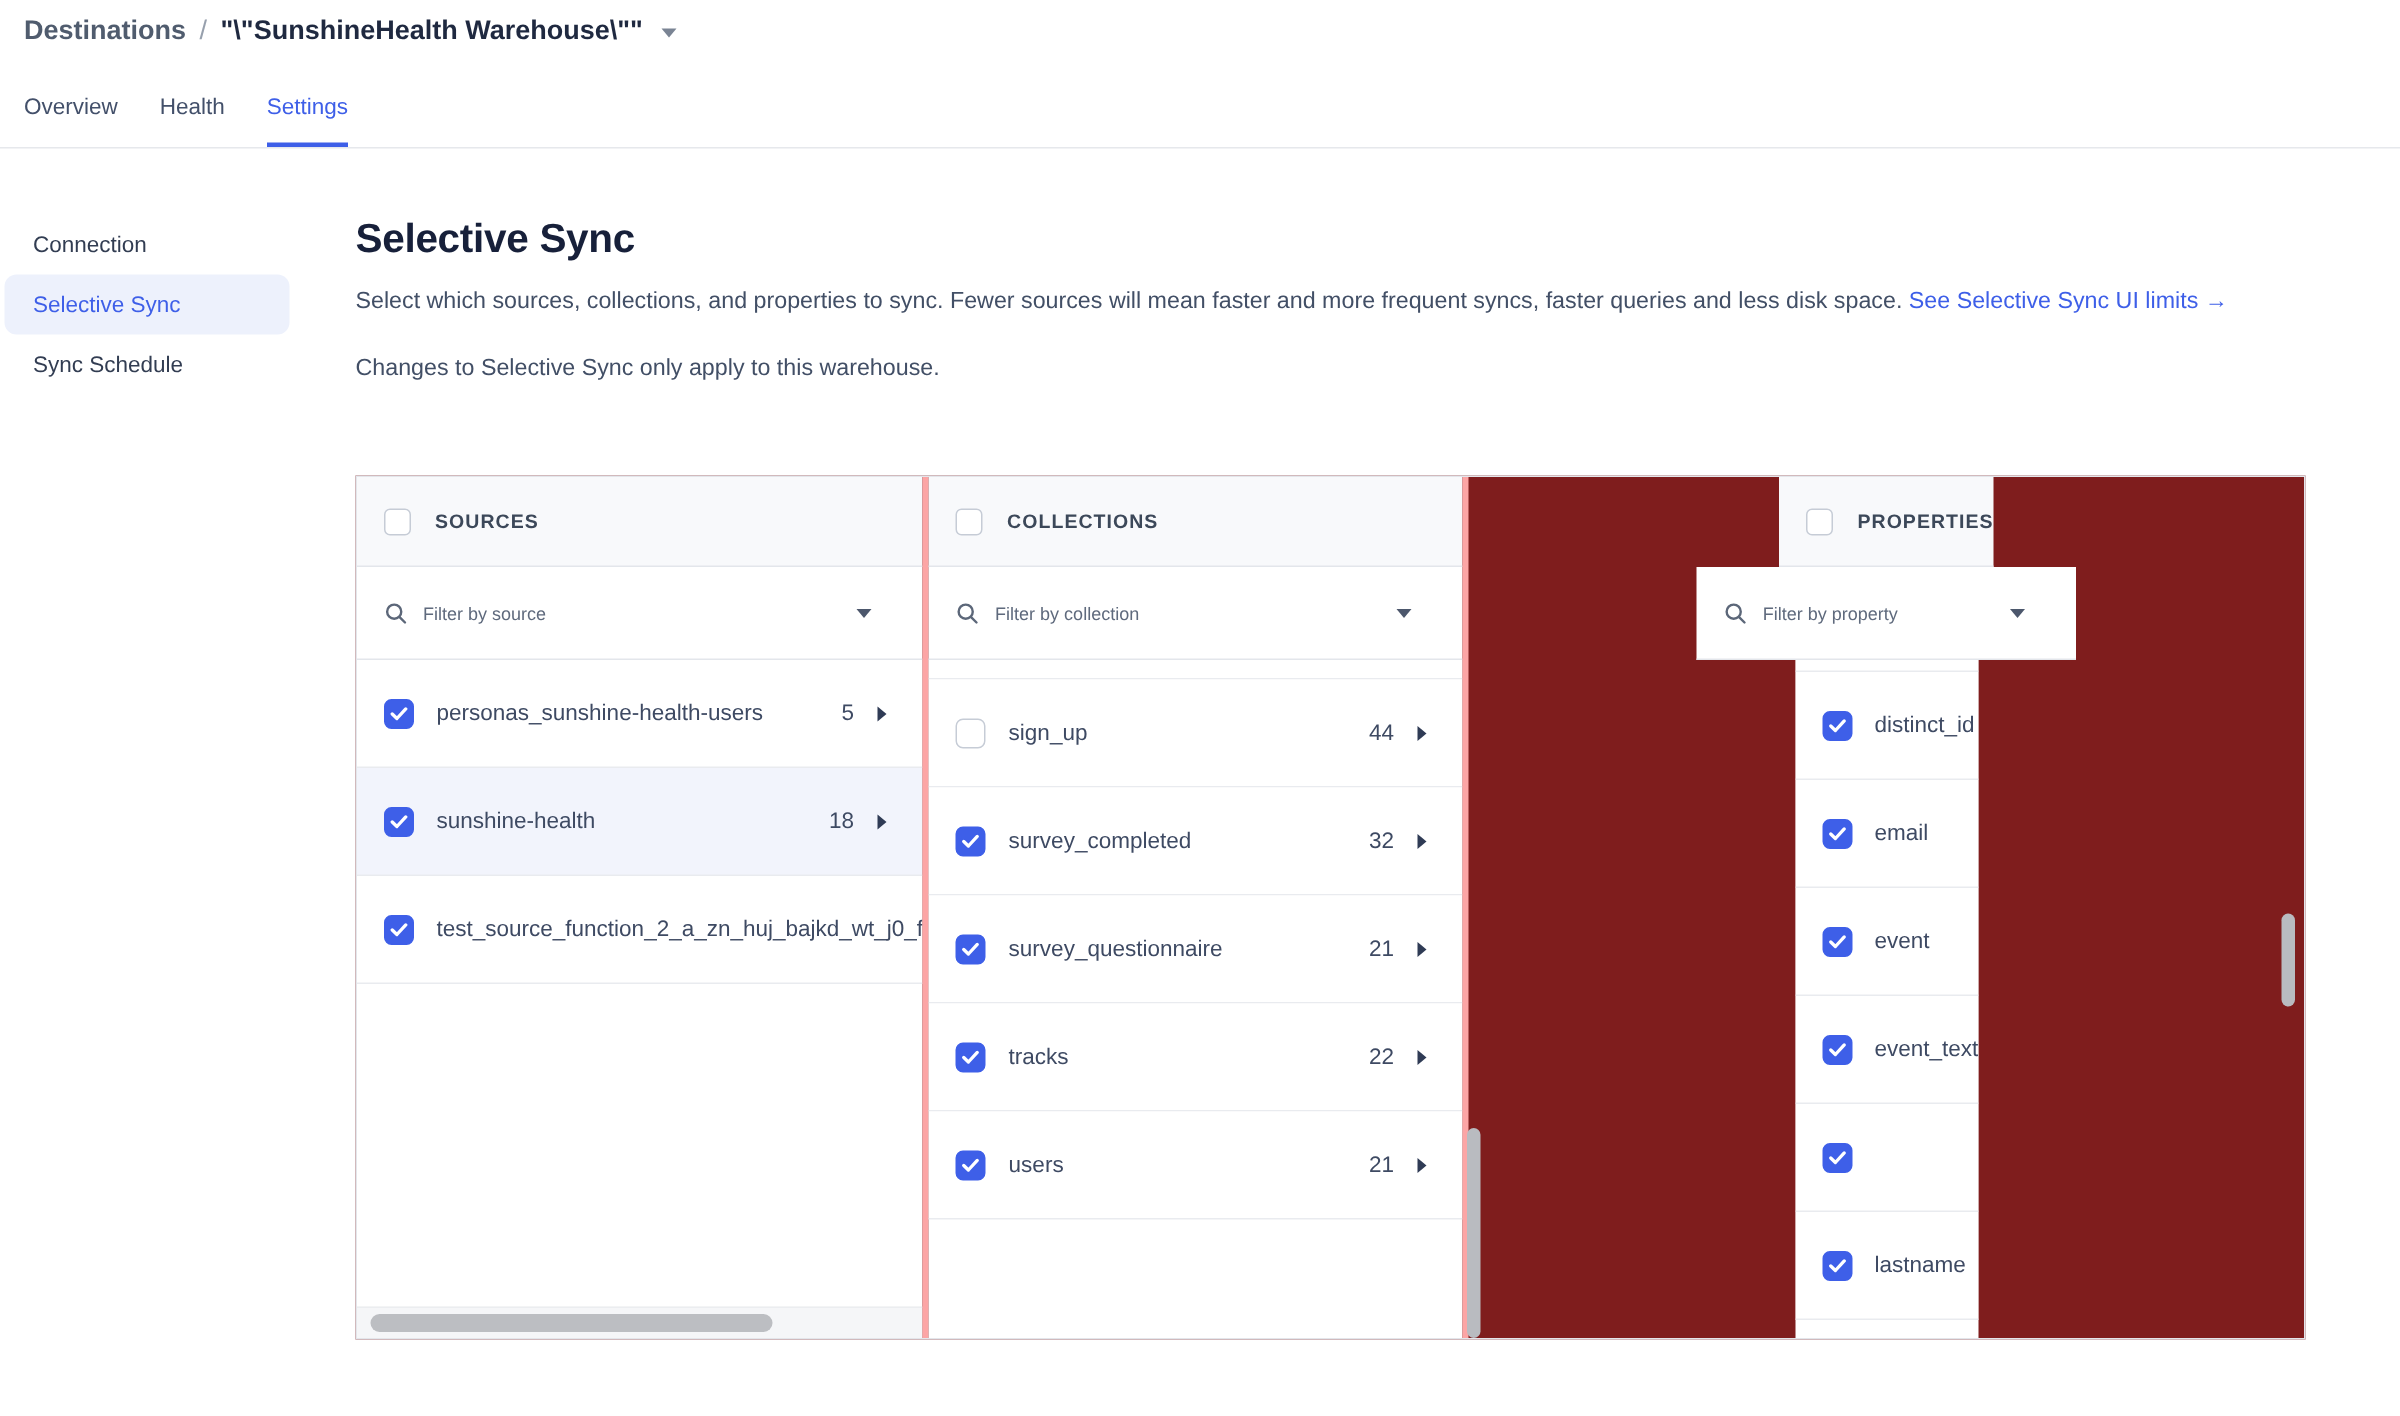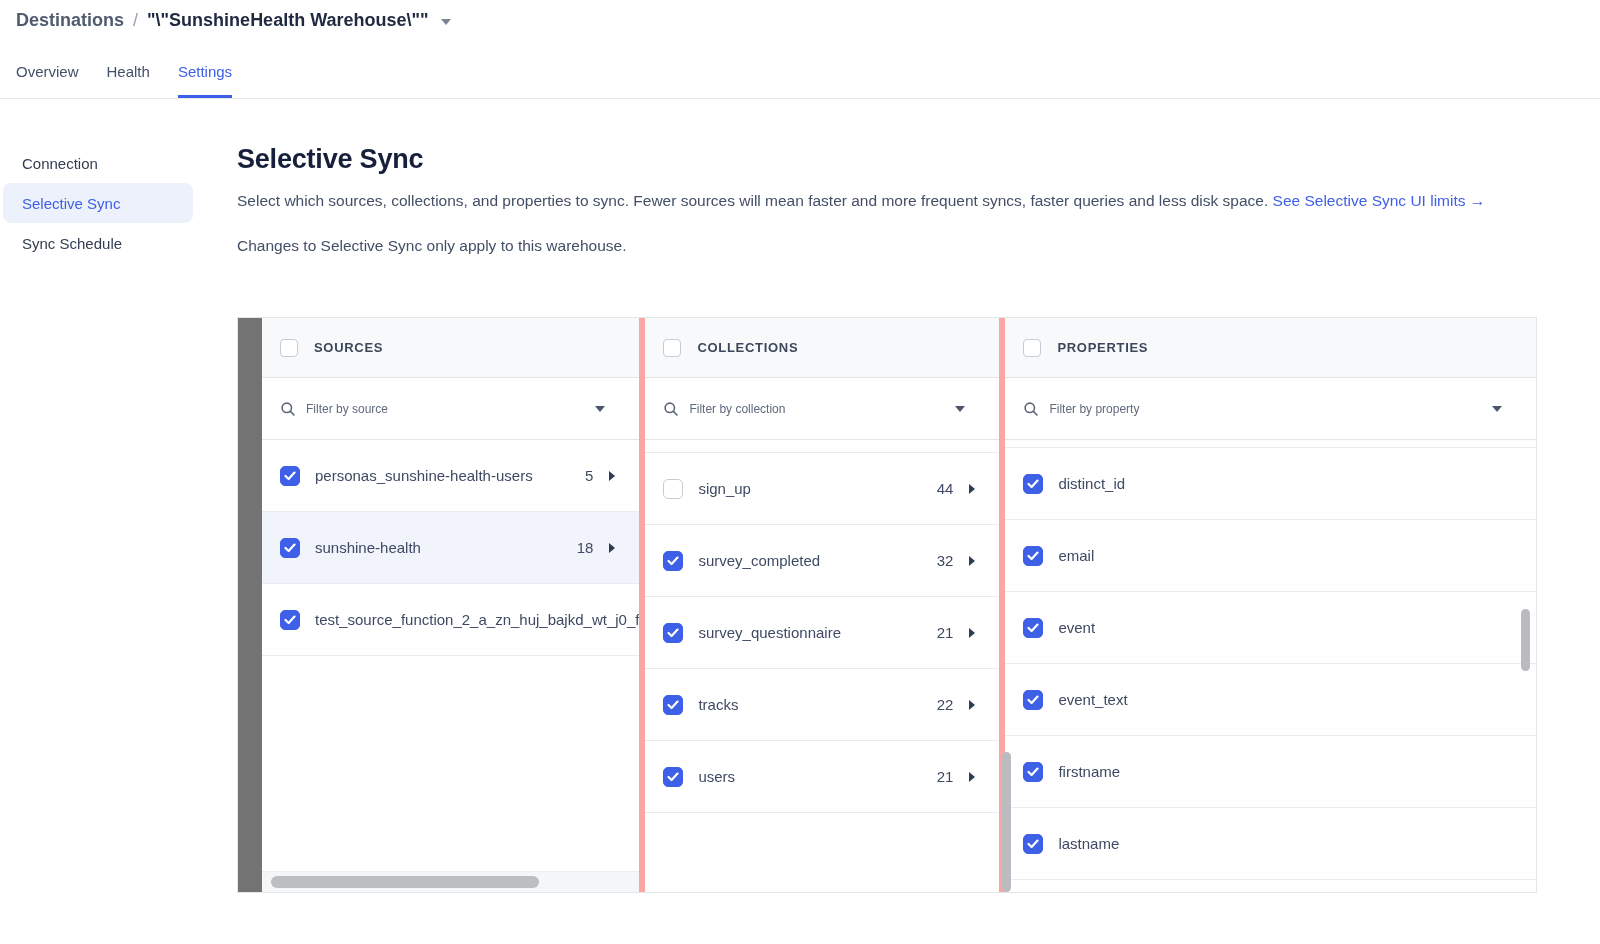--- a/index.html
+++ b/index.html
@@ -41,27 +41,27 @@
   }
   .side-item.active { background: #edf1fc; color: #3e5fe8; }
   main { flex: 1 1 auto; padding: 45px 63px 0 0; }
   h1 { font-size: 27px; font-weight: 700; color: #17203a; letter-spacing: -0.2px; }
   .desc { margin-top: 14px; font-size: 15.5px; color: #424f66; line-height: 23px; }
   .desc a { color: #3e5fe8; text-decoration: none; cursor: pointer; }
   .note { margin-top: 25px; font-size: 15.5px; color: #424f66; }
   
   .panel {
     margin-top: 62px; height: 576px; display: flex;
-    border: 1px solid #e3e6eb; background: #737373; padding-left: 24px;
+    border: 1px solid #e3e6eb; background: #7f1d1d;
   }
   .col { position: relative; display: flex; flex-direction: column; }
-  .col + .col { border-left: 6px solid #fca5a5; }
+  .col + .col { border-left: 4px solid #fca5a5; }
   .col-sources { flex: 0 0 361px; }
   .col-collections { flex: 0 0 360px; }
-  .col-properties { flex: 1 1 auto; }
+  .col-properties { flex: 1 1 auto; align-items: center; }
   .col-header {
     height: 60px; flex: none; background: #f8f9fb;
     border-bottom: 1px solid #e3e6eb;
     display: flex; align-items: center; padding-left: 18px; gap: 16px;
   }
   .col-title {
     font-size: 13px; font-weight: 700; letter-spacing: 0.7px; color: #3c4859;
   }
   .filter-row {
     height: 62px; flex: none; border-bottom: 1px solid #e3e6eb;
@@ -326,21 +326,20 @@
               </span>
     <span class="row-label">event_text</span>
 
   </div>
             <div class="row">
     <span class="cb checked">
                 <svg width="12" height="10" viewBox="0 0 12 10" fill="none">
                   <polyline points="1.5,5 4.6,8 10.5,1.6" stroke="#ffffff" stroke-width="2.2" stroke-linecap="round" stroke-linejoin="round"></polyline>
                 </svg>
               </span>
-    <span class="row-label">firstname</span>
 
   </div>
             <div class="row">
     <span class="cb checked">
                 <svg width="12" height="10" viewBox="0 0 12 10" fill="none">
                   <polyline points="1.5,5 4.6,8 10.5,1.6" stroke="#ffffff" stroke-width="2.2" stroke-linecap="round" stroke-linejoin="round"></polyline>
                 </svg>
               </span>
     <span class="row-label">lastname</span>
 

